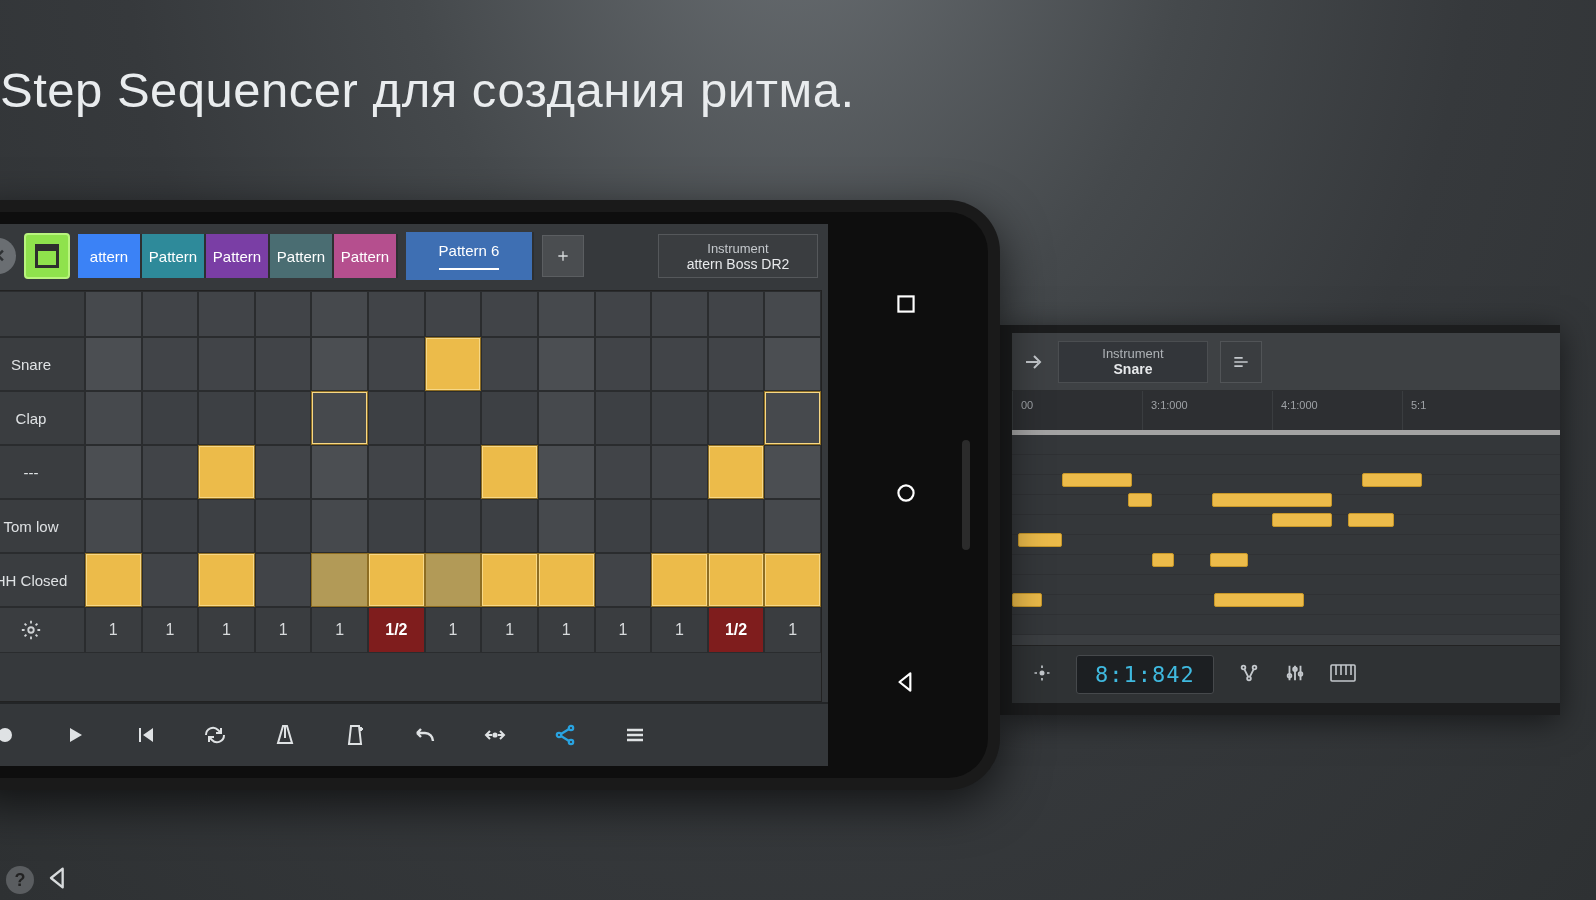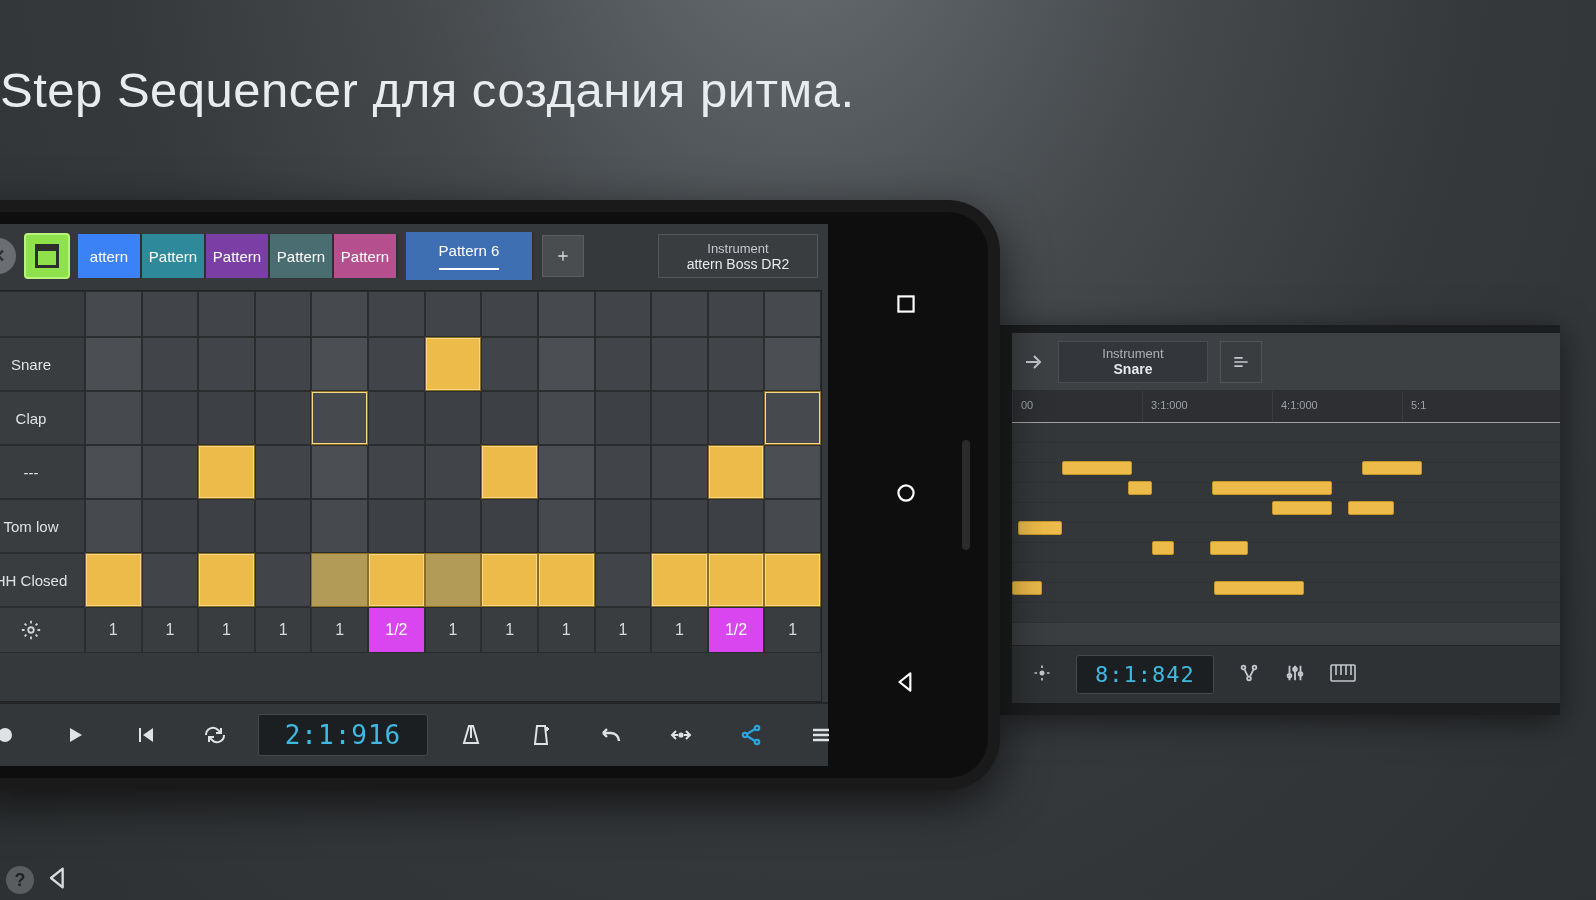--- a/index.html
+++ b/index.html
@@ -31,21 +31,21 @@
     border-bottom: 12px solid #1c1d1e;
     border-left: 12px solid #1c1d1e;
     box-shadow: 0 6px 30px rgba(0,0,0,.55);
   }
   .phone2 .top-row { display:flex; align-items:center; height:58px; gap:12px; padding:0 10px; border-bottom:1px solid #2d2f31; background:#3e4144; }
   .phone2 .arrow-icon { width:24px; height:24px; display:flex; align-items:center; justify-content:center; color:#c4c8cc; }
   .phone2 .instr-box { width:150px; height:42px; background:#33363a; border:1px solid #4b4e51; display:flex; flex-direction:column; align-items:center; justify-content:center; font-size:11px; color:#c4c8cc; }
   .phone2 .instr-box .t1 {font-size:13px; color:#aeb2b6;}
   .phone2 .instr-box .t2 {font-size:14px; font-weight:600; color:#e7e9eb;}
   .phone2 .tool-btn { width:42px; height:42px; background:#3a3d40; border:1px solid #515457; display:flex; align-items:center; justify-content:center; color:#c4c8cc; }
-  .phone2 .timeline { height:32px; background:#2d2f32; display:flex; font-size:11px; color:#9ea2a6; border-bottom:1px solid #a3a3a3;}
+  .phone2 .timeline { height:44px; background:#2d2f32; display:flex; font-size:11px; color:#9ea2a6; border-bottom:5px solid #a3a3a3;}
   .phone2 .timeline div { flex:0 0 130px; padding:8px 0 0 8px; border-left:1px solid #3a3d40; }
   .phone2 .pianoroll { position:relative; height:200px; background:repeating-linear-gradient(to bottom,#34373a 0,#34373a 19px,#2f3134 19px,#2f3134 20px); }
   .phone2 .note { position:absolute; height:14px; background:#ecbb4a; border:1px solid #c79728; border-radius:2px; }
   .phone2 .transport2 { position:absolute; left:0; right:0; bottom:0; height:58px; background:#2f3234; border-top:1px solid #222; display:flex; align-items:center; gap:24px; padding:0 20px; color:#c4c8cc;}
   .phone2 .tc { font-family:"Consolas","Menlo",monospace; font-size:22px; color:#3fb9df; background:#1c1f22; padding:6px 18px; border-radius:3px; border:1px solid #46494c; letter-spacing:1px;}
 
   
   .phone1-frame {
     position: absolute;
     left: -30px; top: 200px;
@@ -94,21 +94,21 @@
   .cells { flex:1 1 auto; display:grid; grid-template-columns: repeat(13, 1fr);}
   .cell { border:1px solid #2a2c2e; background:#414448; }
   .row:nth-child(odd) .cell { background:#3d4044; }
   .cell.beat1 { background:#4b4e52; } 
   .row:nth-child(odd) .cell.beat1 { background:#46494d; }
   .cell.on { background:#ecbb4a; border-color:#8d6d22; box-shadow: inset 0 0 0 1px #f7d887;}
   .cell.on.dim { background:#b29a57; box-shadow:none;}
   .row.head .cell { background:#414448; }
   .row.foot .labelcell { background:#3a3d40; }
   .row.foot .cell { background:#3a3d40; color:#d8dbdd; display:flex; align-items:center; justify-content:center; font-size:16px;}
-  .row.foot .cell.half { background:#d946ef; color:#fff; }
+  .row.foot .cell.half { background:#7f1d1d; color:#fff;font-weight:bold; }
 
   .gear { width:22px; height:22px; }
 
   
   .transport {
     height: 64px; display:flex; align-items:center; gap:0;
     background:#34373a; border-top:2px solid #232527;
   }
   .tbtn { flex:0 0 70px; height:100%; display:flex; align-items:center; justify-content:center; color:#dfe2e4; }
   .tbtn svg { width:24px; height:24px; }
@@ -386,21 +386,20 @@
           <svg viewBox="0 0 24 24" fill="currentColor">
             <path d="M6 5h2v14H6zM20 5 10 12l10 7z"></path>
           </svg>
         </div>
       <div class="tbtn">
           <svg viewBox="0 0 24 24" fill="none" stroke="currentColor" stroke-width="2">
             <path d="M3 12a7 7 0 0 1 12-5l3 3M21 12a7 7 0 0 1-12 5l-3-3"></path>
             <path d="M18 5v5h-5M6 19v-5h5"></path>
           </svg>
         </div>
-      <div class="tc-main">2:1:916</div>
       <div class="tbtn">
           <svg viewBox="0 0 24 24" fill="none" stroke="currentColor" stroke-width="2">
             <path d="M10 3h4l5 17H5zM12 3v12"></path>
           </svg>
         </div>
       <div class="tbtn">
           <svg viewBox="0 0 24 24" fill="none" stroke="currentColor" stroke-width="2">
             <path d="M8 3h8l2 18H6zM16 6h4M18 4v4"></path>
           </svg>
         </div>

